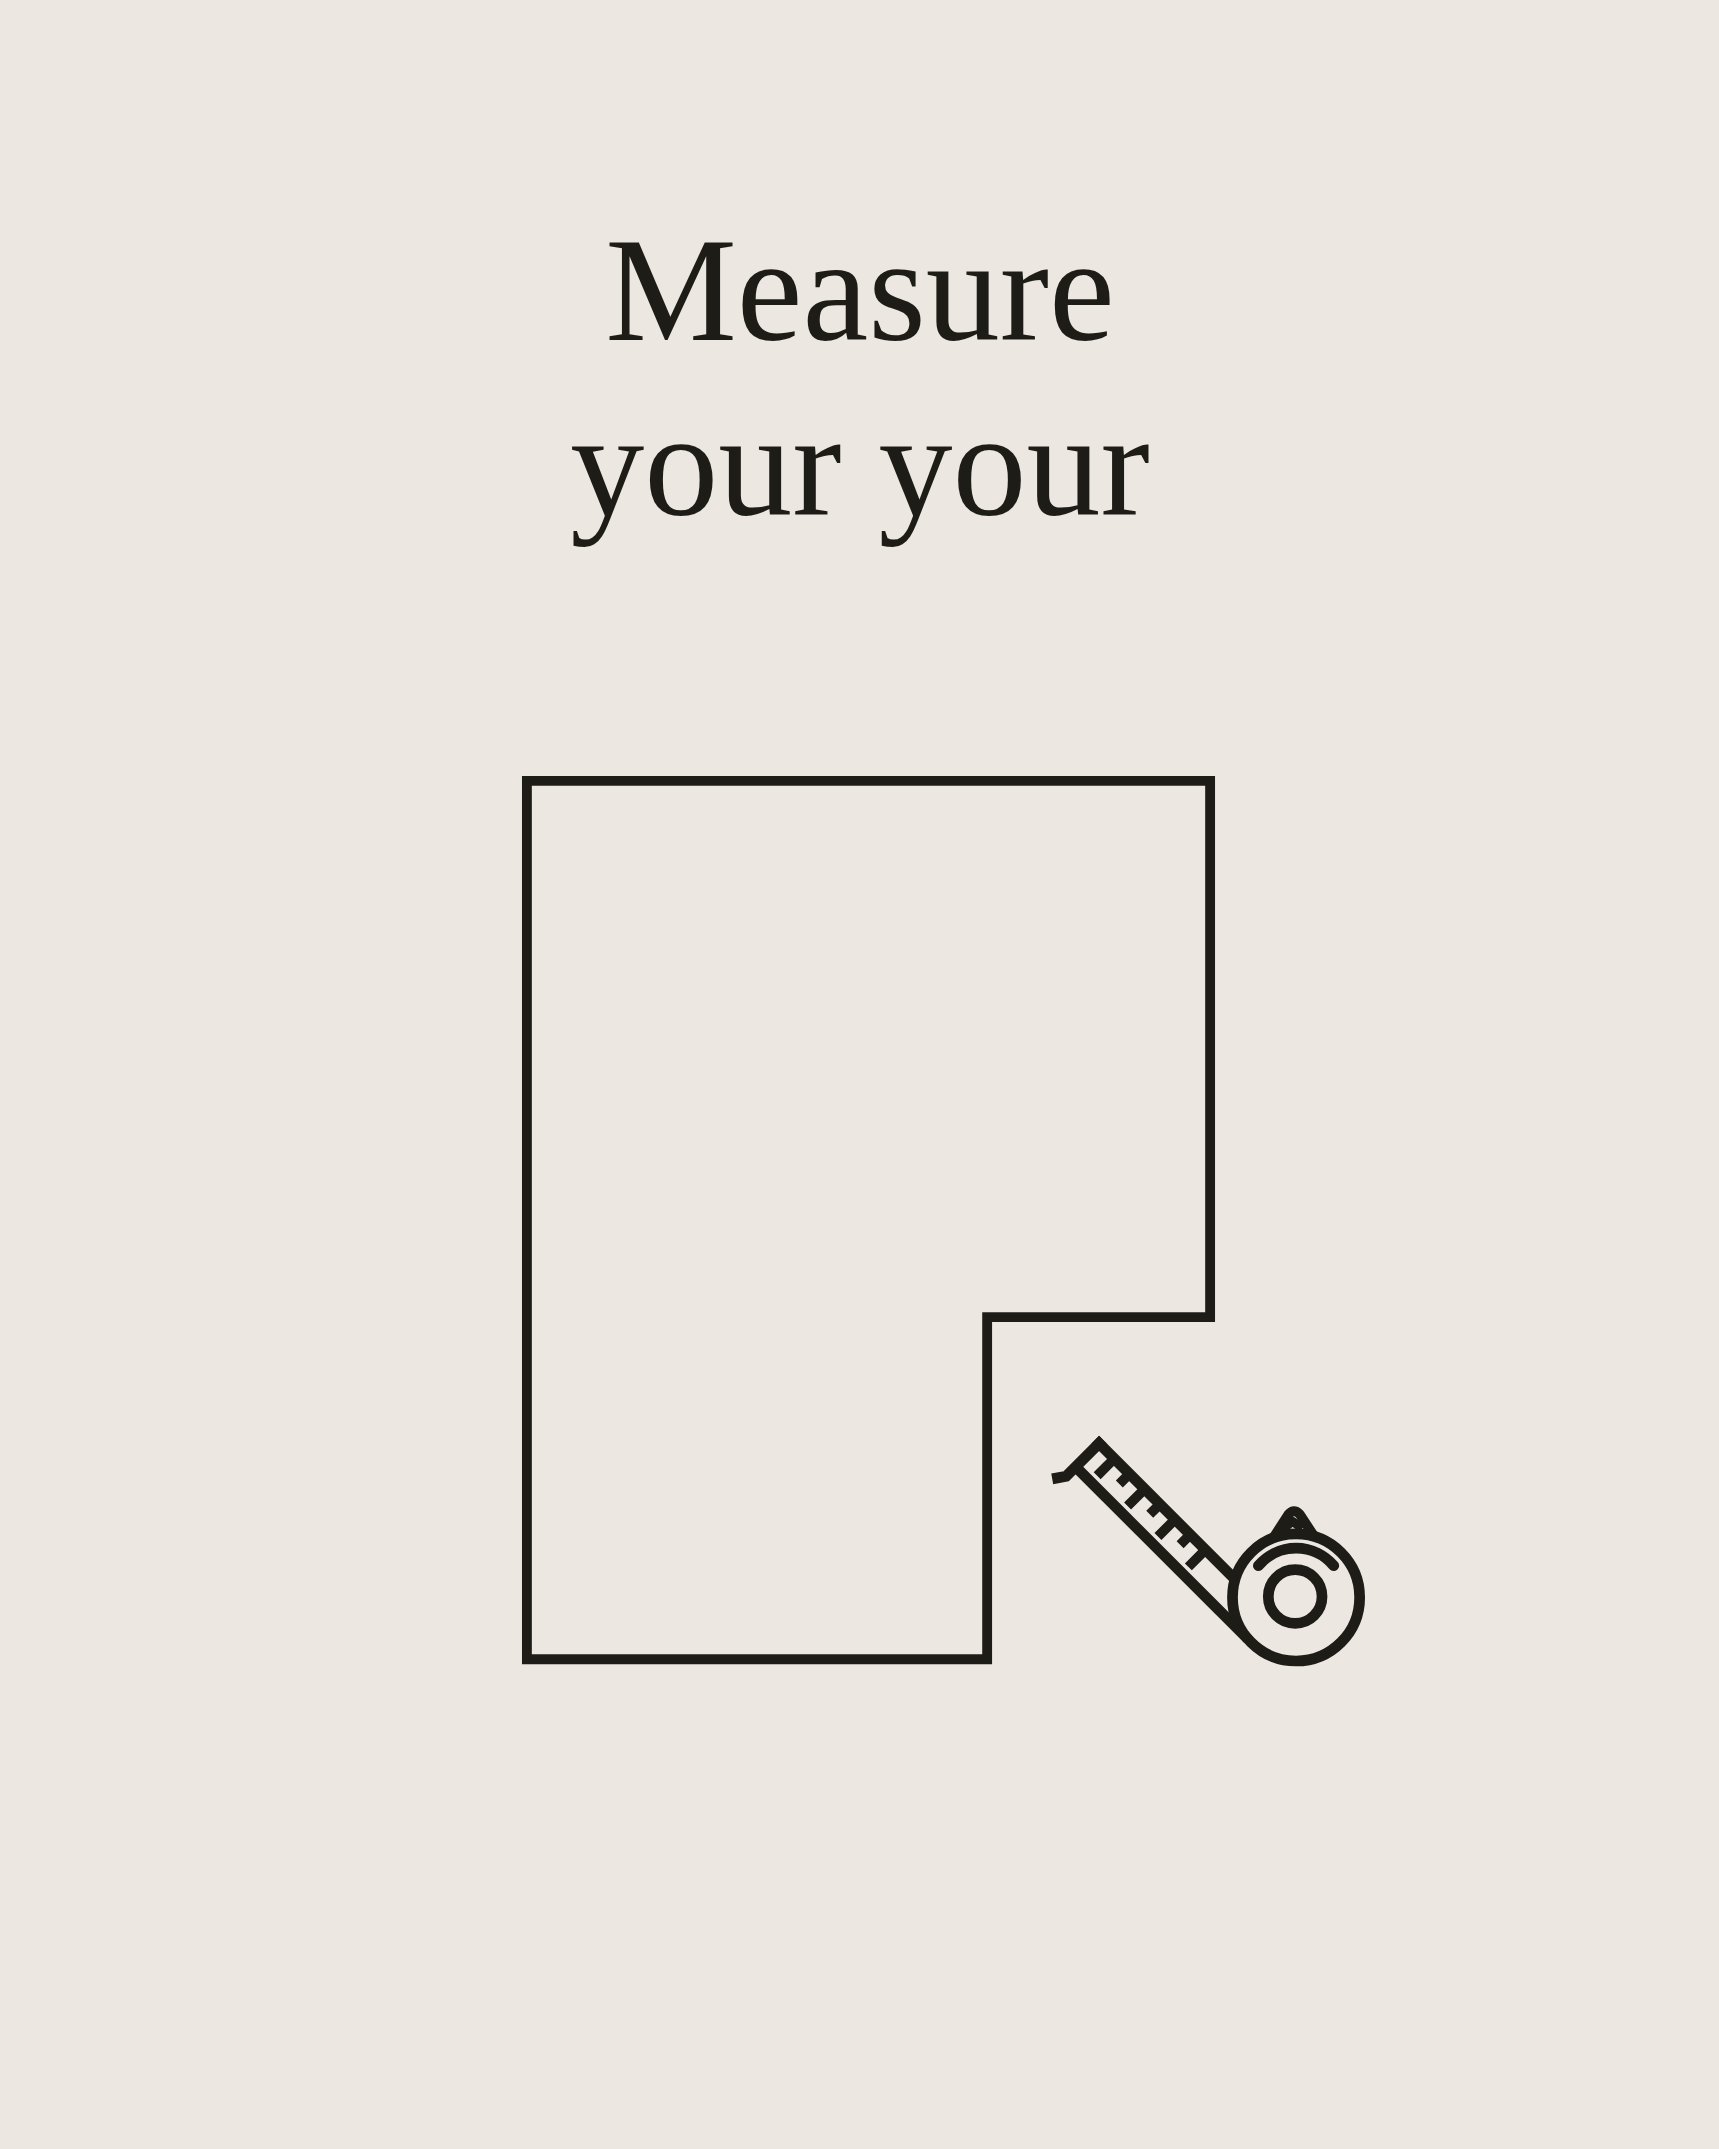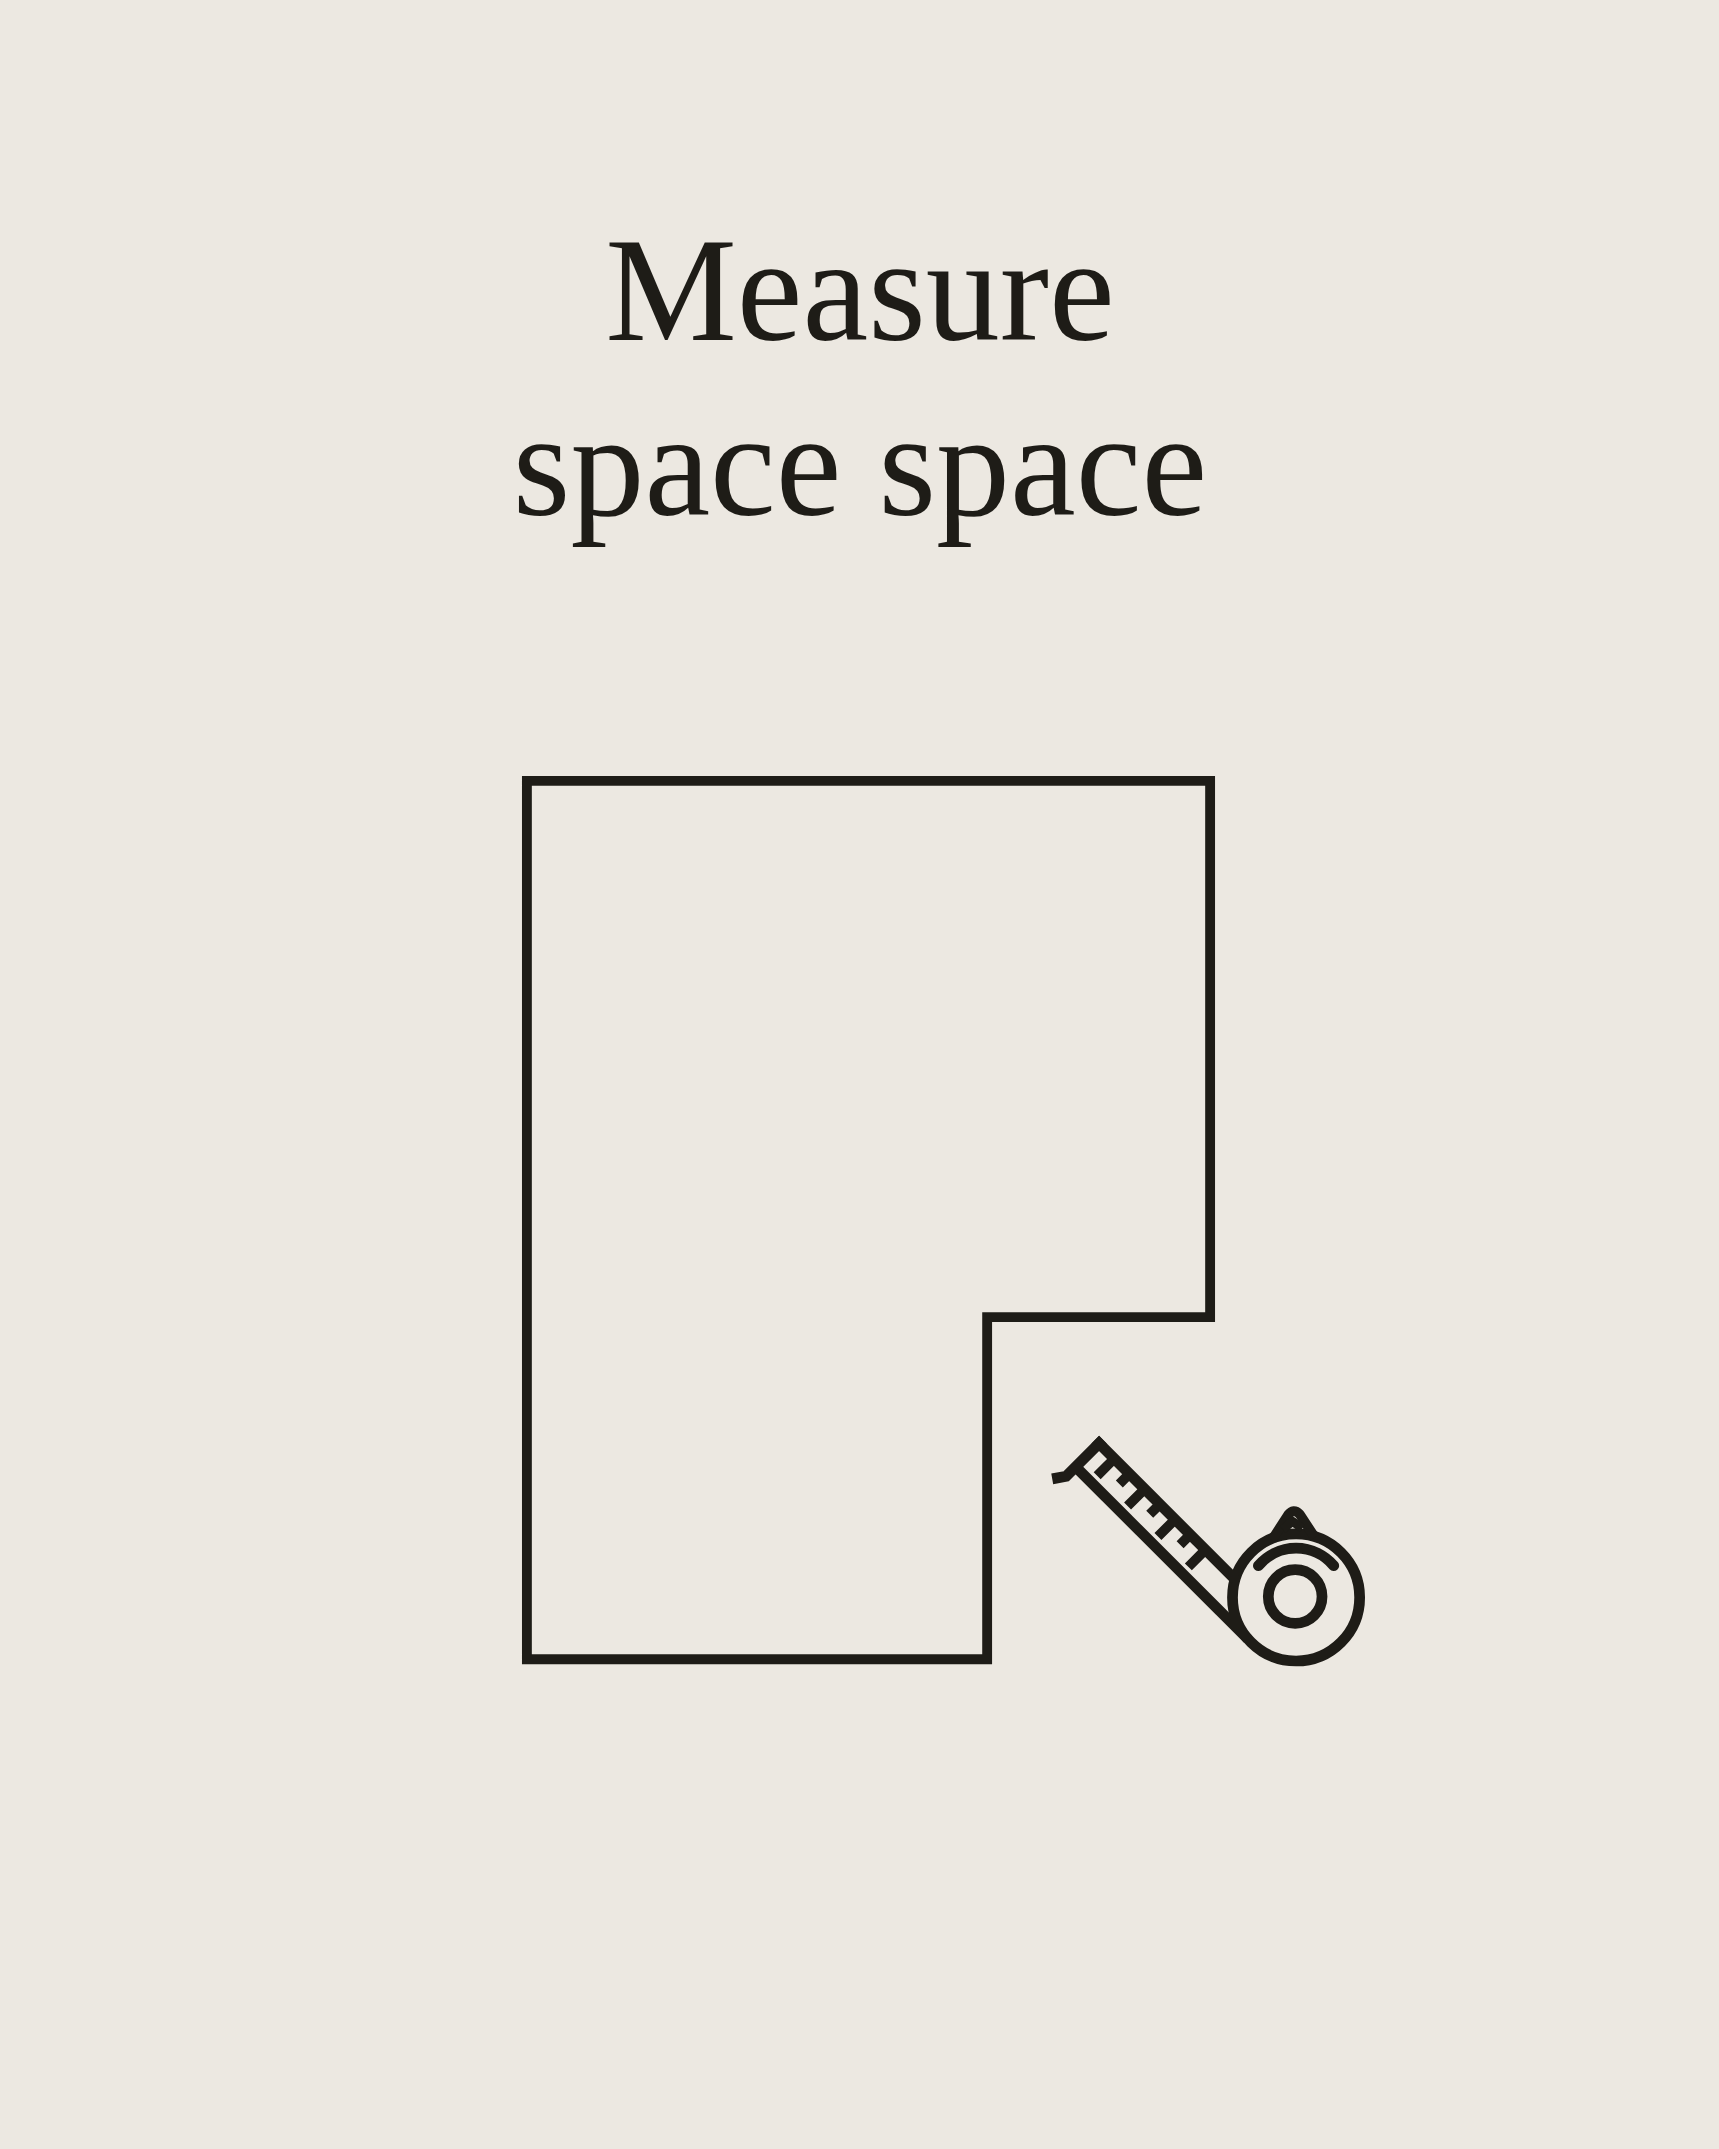--- a/index.html
+++ b/index.html
@@ -49,21 +49,21 @@
     fill: none;
   }
 </style>
 </head>
 <body>
 
 <div class="stage">
 
   <h1 class="title">
     <span class="line">Measure</span>
-    <span class="line">space space</span>
+    <span class="line">your your</span>
   </h1>
 
   <svg class="illustration" viewBox="0 0 1920 2400" xmlns="http://www.w3.org/2000/svg">
 
     <path class="ink-stroke" d="M 588 872 H 1351 V 1471 H 1102 V 1853 H 588 Z" stroke-width="11" stroke-linejoin="miter"></path>
 
     <g transform="translate(1170,1590)">
 
       <circle class="ink-stroke" cx="277" cy="194" r="71" stroke-width="12"></circle>
 

